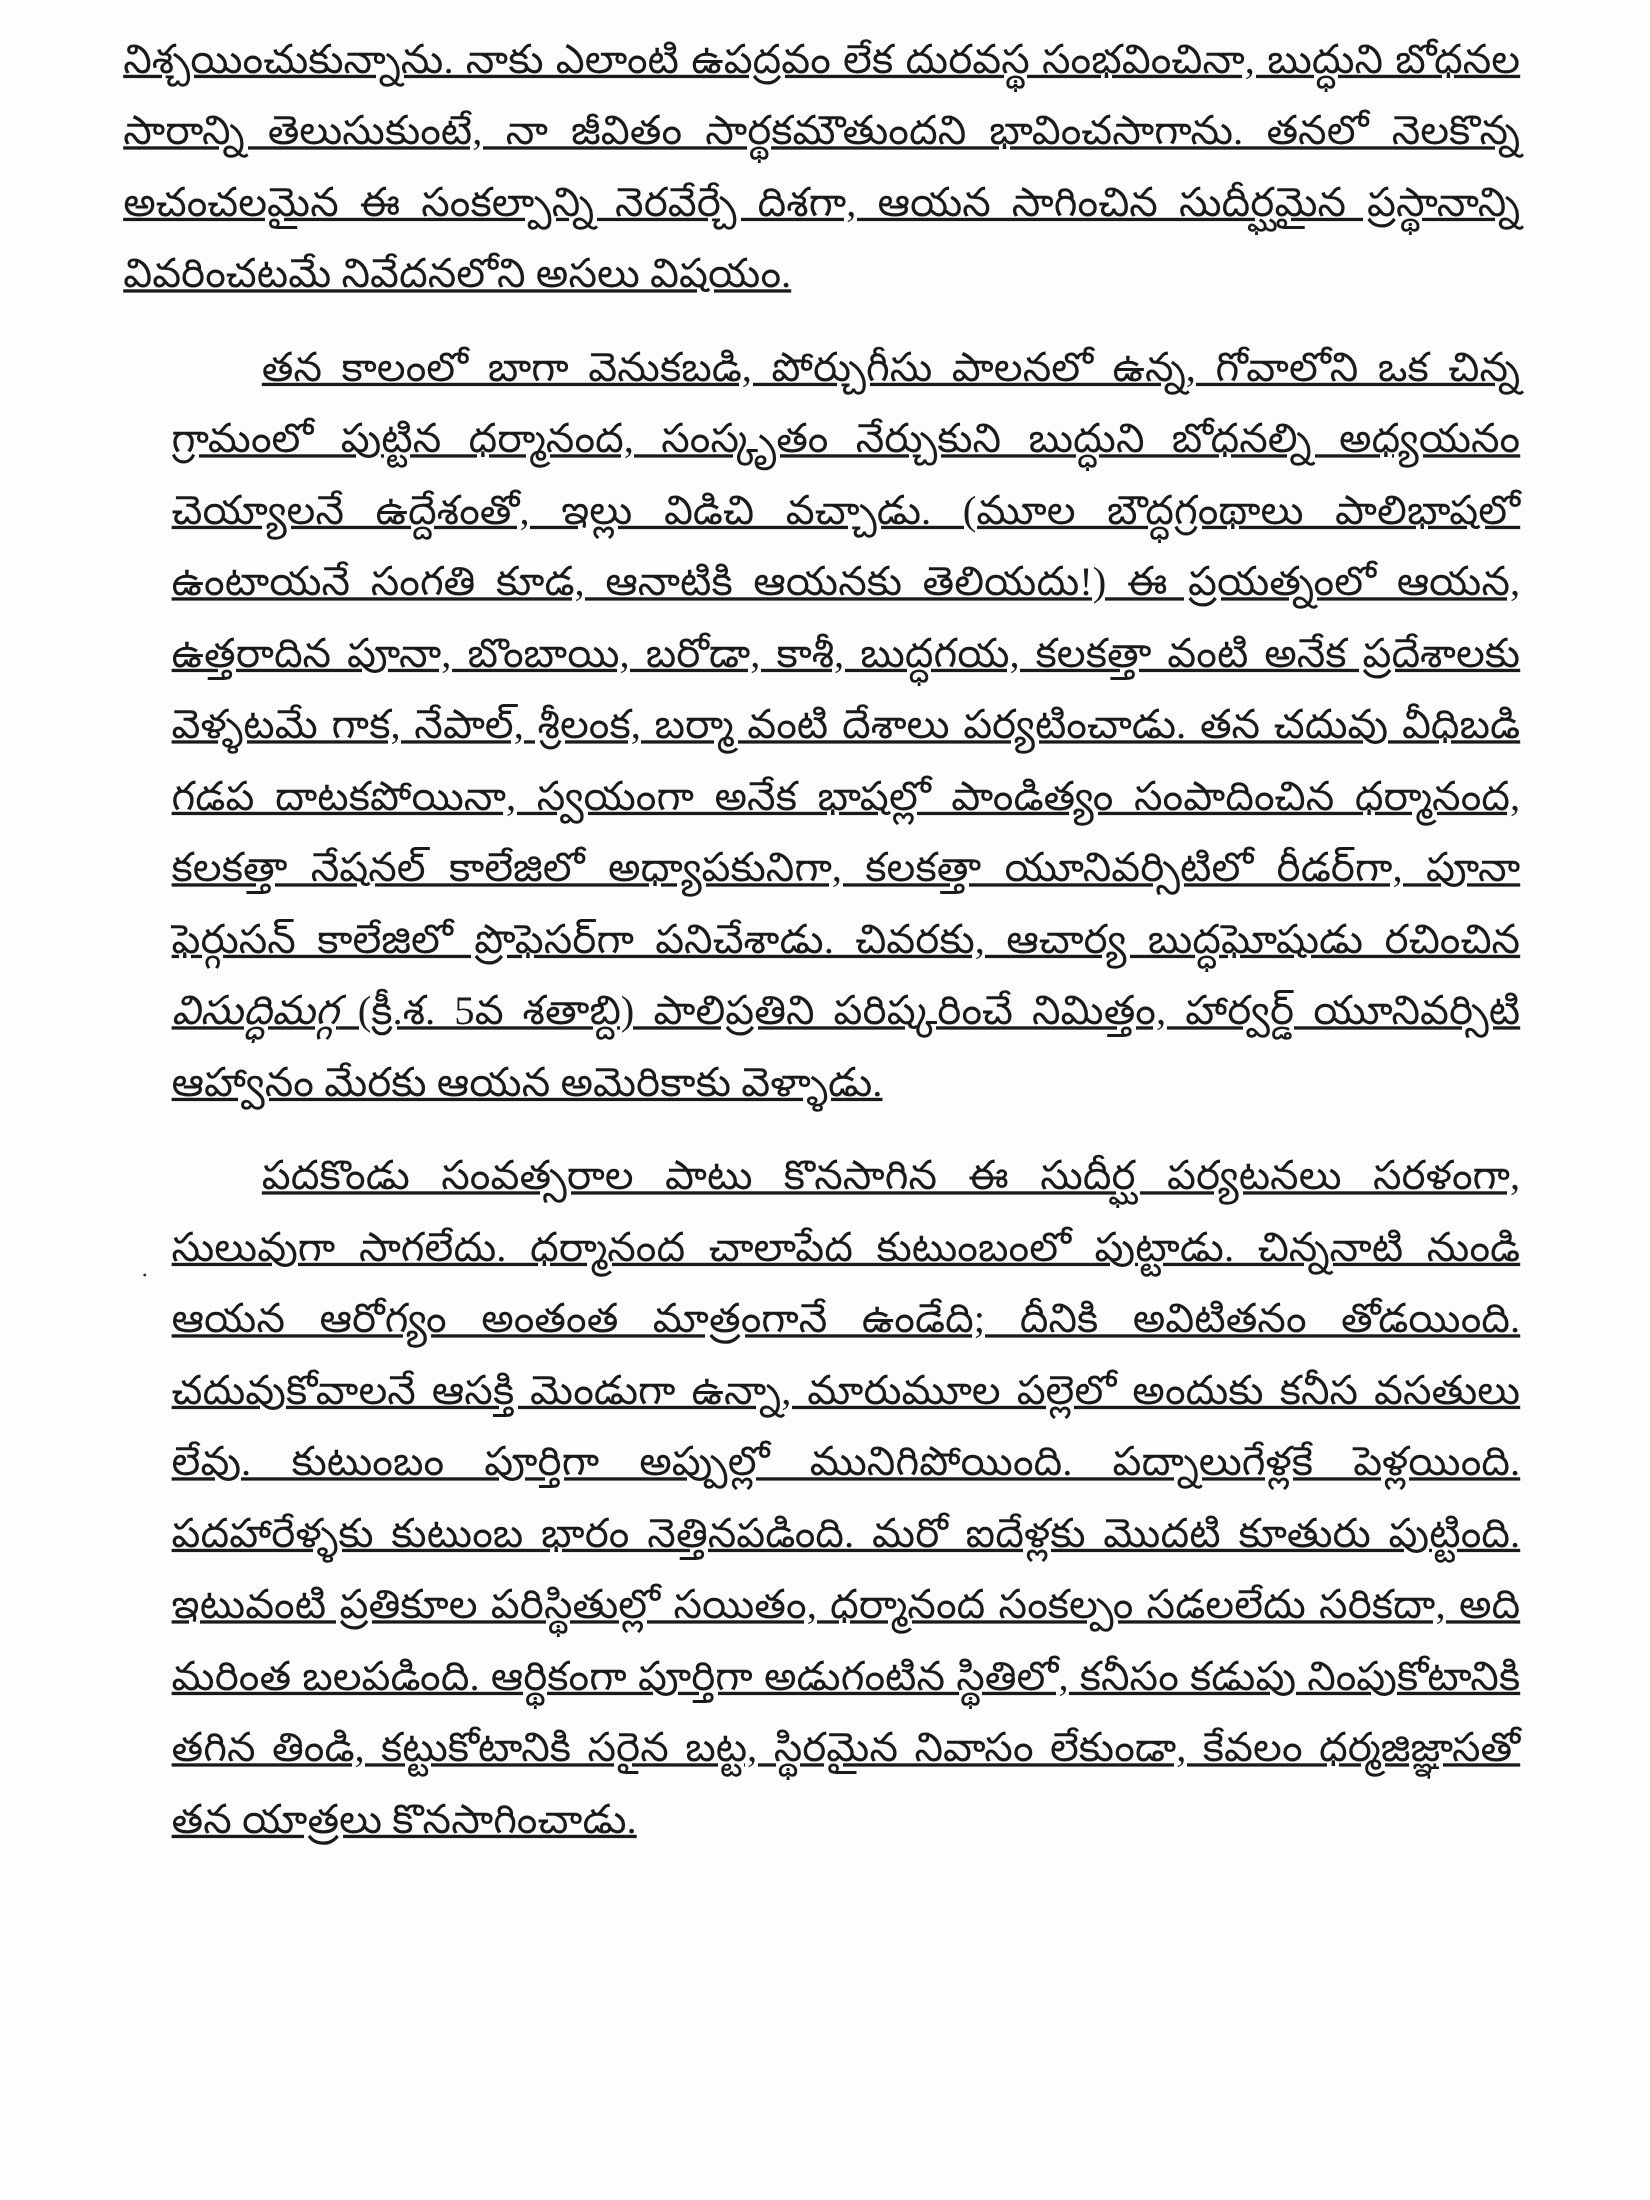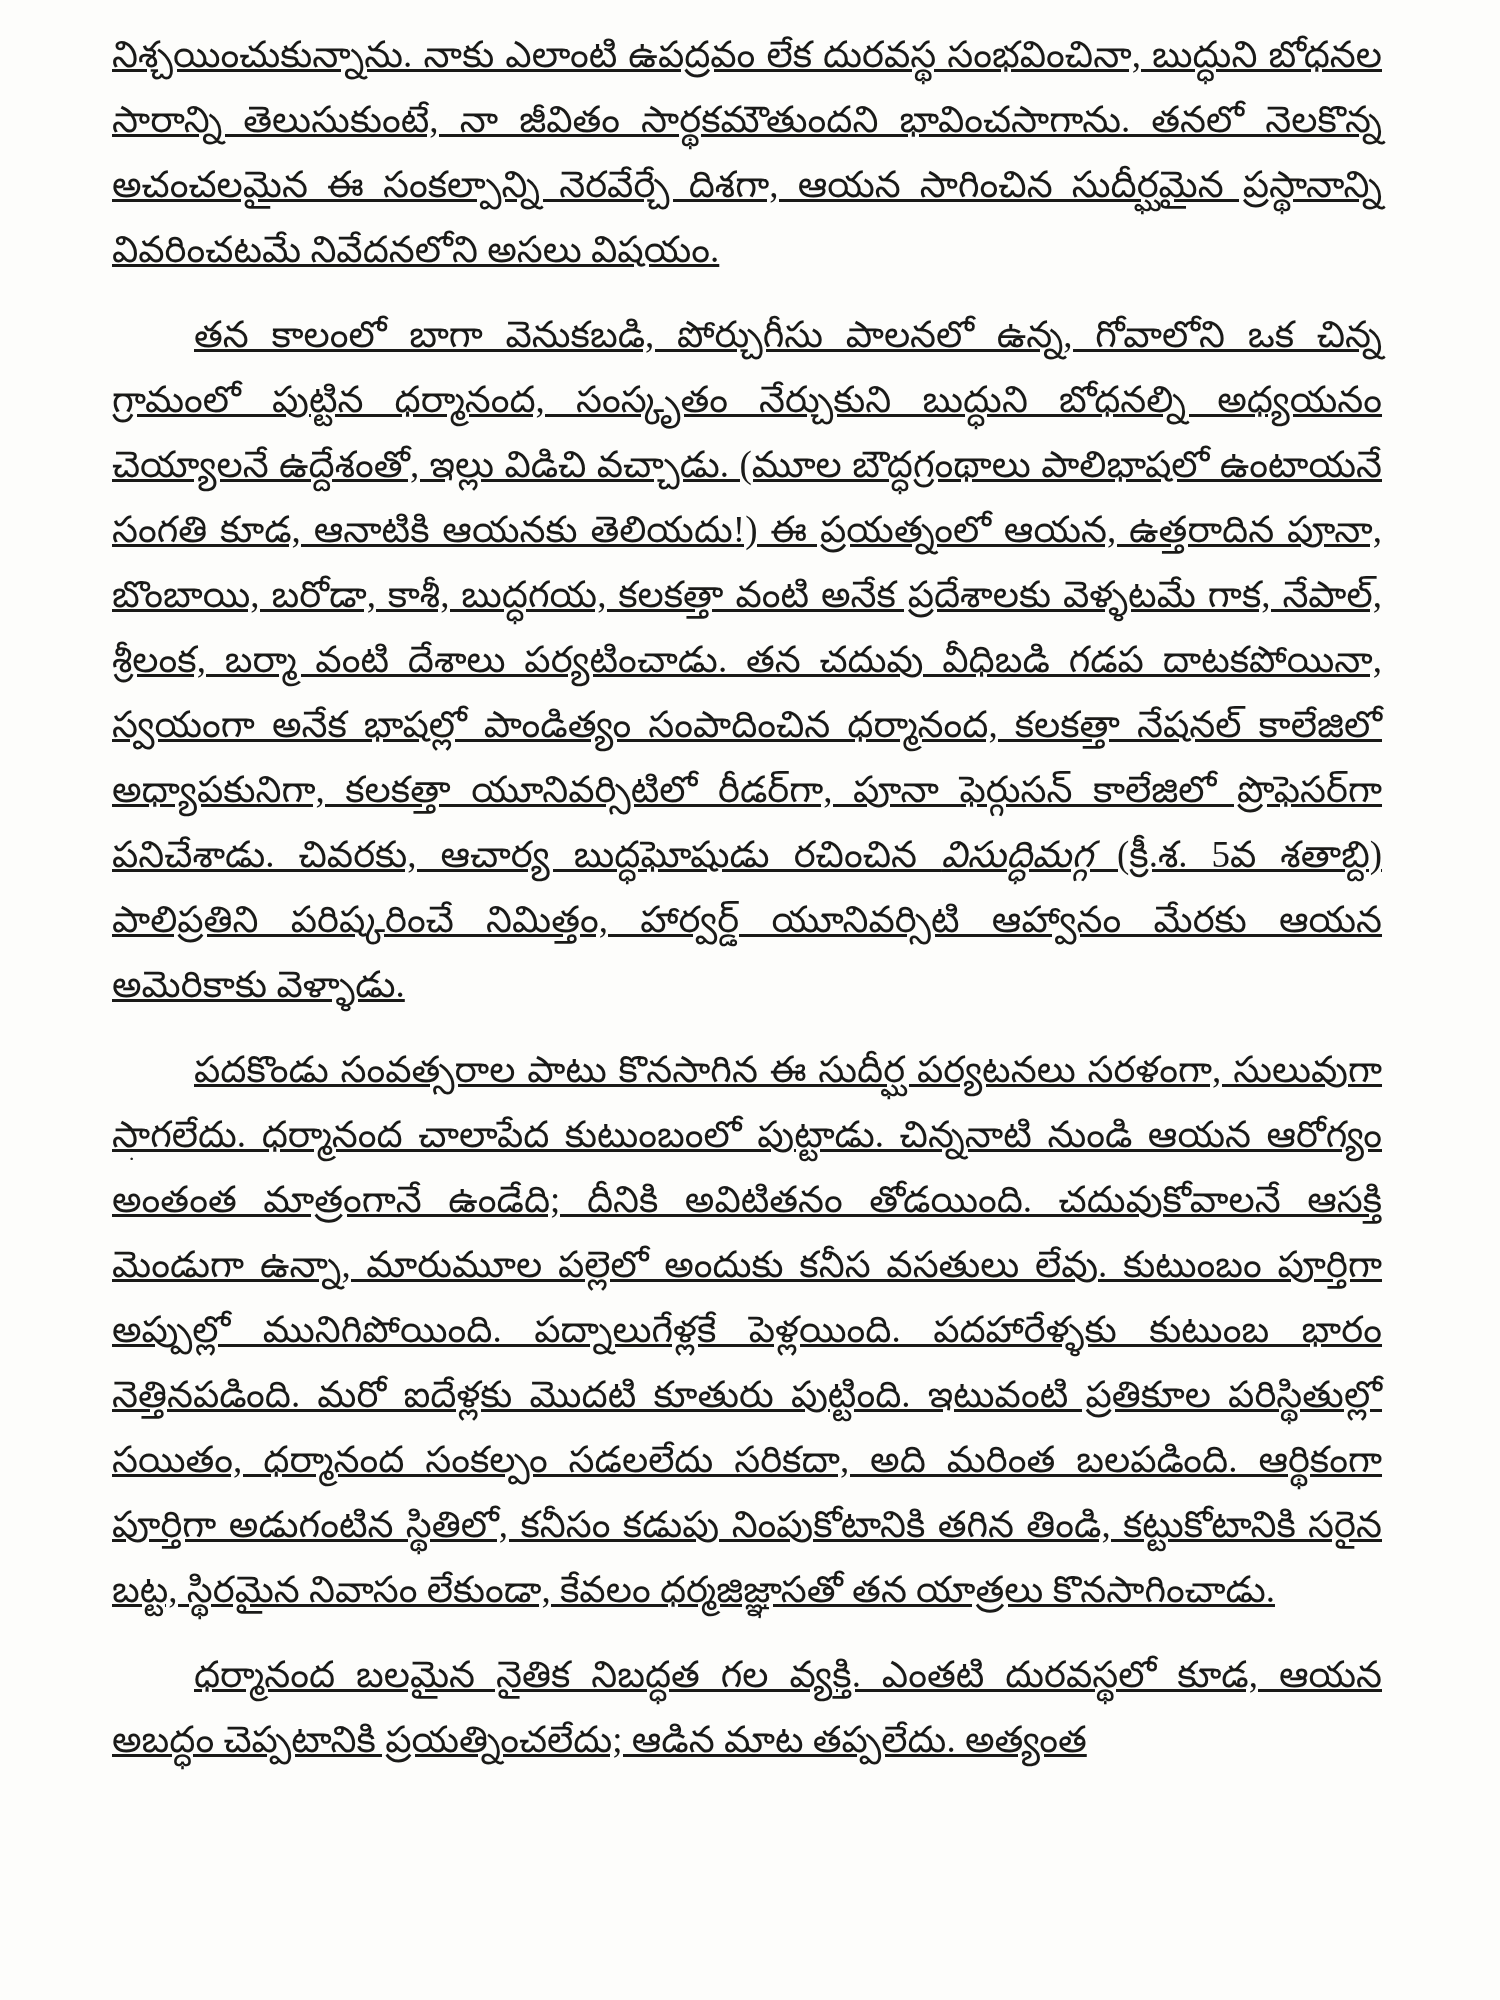--- a/index.html
+++ b/index.html
@@ -25,20 +25,21 @@
     line-height: 65px;
     text-align: justify;
   }
   .para {
     margin: 0 0 20px 0;
     text-indent: 0;
     text-decoration: underline;
   }
   .para.indent {
     text-indent: 82px;
+    margin-left: 44px;
   }
   .book-title {
     font-style: italic;
   }
   .stray {
     position: absolute;
     left: 128px;
     top: 1148px;
     font-size: 22px;
     line-height: 22px;
@@ -51,15 +52,14 @@
 <div class="page">
 
   <span class="stray">·</span>
 
   <p class="para"><span>నిశ్చయించుకున్నాను. నాకు ఎలాంటి ఉపద్రవం లేక దురవస్థ సంభవించినా, బుద్ధుని బోధనల సారాన్ని తెలుసుకుంటే, నా జీవితం సార్థకమౌతుందని భావించసాగాను. తనలో నెలకొన్న అచంచలమైన ఈ సంకల్పాన్ని నెరవేర్చే దిశగా, ఆయన సాగించిన సుదీర్ఘమైన ప్రస్థానాన్ని వివరించటమే నివేదనలోని అసలు విషయం.</span></p>
 
   <p class="para indent"><span>తన కాలంలో బాగా వెనుకబడి, పోర్చుగీసు పాలనలో ఉన్న, గోవాలోని ఒక చిన్న గ్రామంలో పుట్టిన ధర్మానంద, సంస్కృతం నేర్చుకుని బుద్ధుని బోధనల్ని అధ్యయనం చెయ్యాలనే ఉద్దేశంతో, ఇల్లు విడిచి వచ్చాడు. (మూల బౌద్ధగ్రంథాలు పాలిభాషలో ఉంటాయనే సంగతి కూడ, ఆనాటికి ఆయనకు తెలియదు!) ఈ ప్రయత్నంలో ఆయన, ఉత్తరాదిన పూనా, బొంబాయి, బరోడా, కాశీ, బుద్ధగయ, కలకత్తా వంటి అనేక ప్రదేశాలకు వెళ్ళటమే గాక, నేపాల్, శ్రీలంక, బర్మా వంటి దేశాలు పర్యటించాడు. తన చదువు వీధిబడి గడప దాటకపోయినా, స్వయంగా అనేక భాషల్లో పాండిత్యం సంపాదించిన ధర్మానంద, కలకత్తా నేషనల్ కాలేజిలో అధ్యాపకునిగా, కలకత్తా యూనివర్సిటిలో రీడర్‌గా, పూనా ఫెర్గుసన్ కాలేజిలో ప్రొఫెసర్‌గా పనిచేశాడు. చివరకు, ఆచార్య బుద్ధఘోషుడు రచించిన </span><i class="book-title">విసుద్ధిమగ్గ</i><span> (క్రీ.శ. 5వ శతాబ్ది) పాలిప్రతిని పరిష్కరించే నిమిత్తం, హార్వర్డ్ యూనివర్సిటి ఆహ్వానం మేరకు ఆయన అమెరికాకు వెళ్ళాడు.</span></p>
 
   <p class="para indent"><span>పదకొండు సంవత్సరాల పాటు కొనసాగిన ఈ సుదీర్ఘ పర్యటనలు సరళంగా, సులువుగా సాగలేదు. ధర్మానంద చాలాపేద కుటుంబంలో పుట్టాడు. చిన్ననాటి నుండి ఆయన ఆరోగ్యం అంతంత మాత్రంగానే ఉండేది; దీనికి అవిటితనం తోడయింది. చదువుకోవాలనే ఆసక్తి మెండుగా ఉన్నా, మారుమూల పల్లెలో అందుకు కనీస వసతులు లేవు. కుటుంబం పూర్తిగా అప్పుల్లో మునిగిపోయింది. పద్నాలుగేళ్లకే పెళ్లయింది. పదహారేళ్ళకు కుటుంబ భారం నెత్తినపడింది. మరో ఐదేళ్లకు మొదటి కూతురు పుట్టింది. ఇటువంటి ప్రతికూల పరిస్థితుల్లో సయితం, ధర్మానంద సంకల్పం సడలలేదు సరికదా, అది మరింత బలపడింది. ఆర్థికంగా పూర్తిగా అడుగంటిన స్థితిలో, కనీసం కడుపు నింపుకోటానికి తగిన తిండి, కట్టుకోటానికి సరైన బట్ట, స్థిరమైన నివాసం లేకుండా, కేవలం ధర్మజిజ్ఞాసతో తన యాత్రలు కొనసాగించాడు.</span></p>
 
-  <p class="para indent"><span>ధర్మానంద బలమైన నైతిక నిబద్ధత గల వ్యక్తి. ఎంతటి దురవస్థలో కూడ, ఆయన అబద్ధం చెప్పటానికి ప్రయత్నించలేదు; ఆడిన మాట తప్పలేదు. అత్యంత</span></p>
 
 </div>
 
 </body></html>

